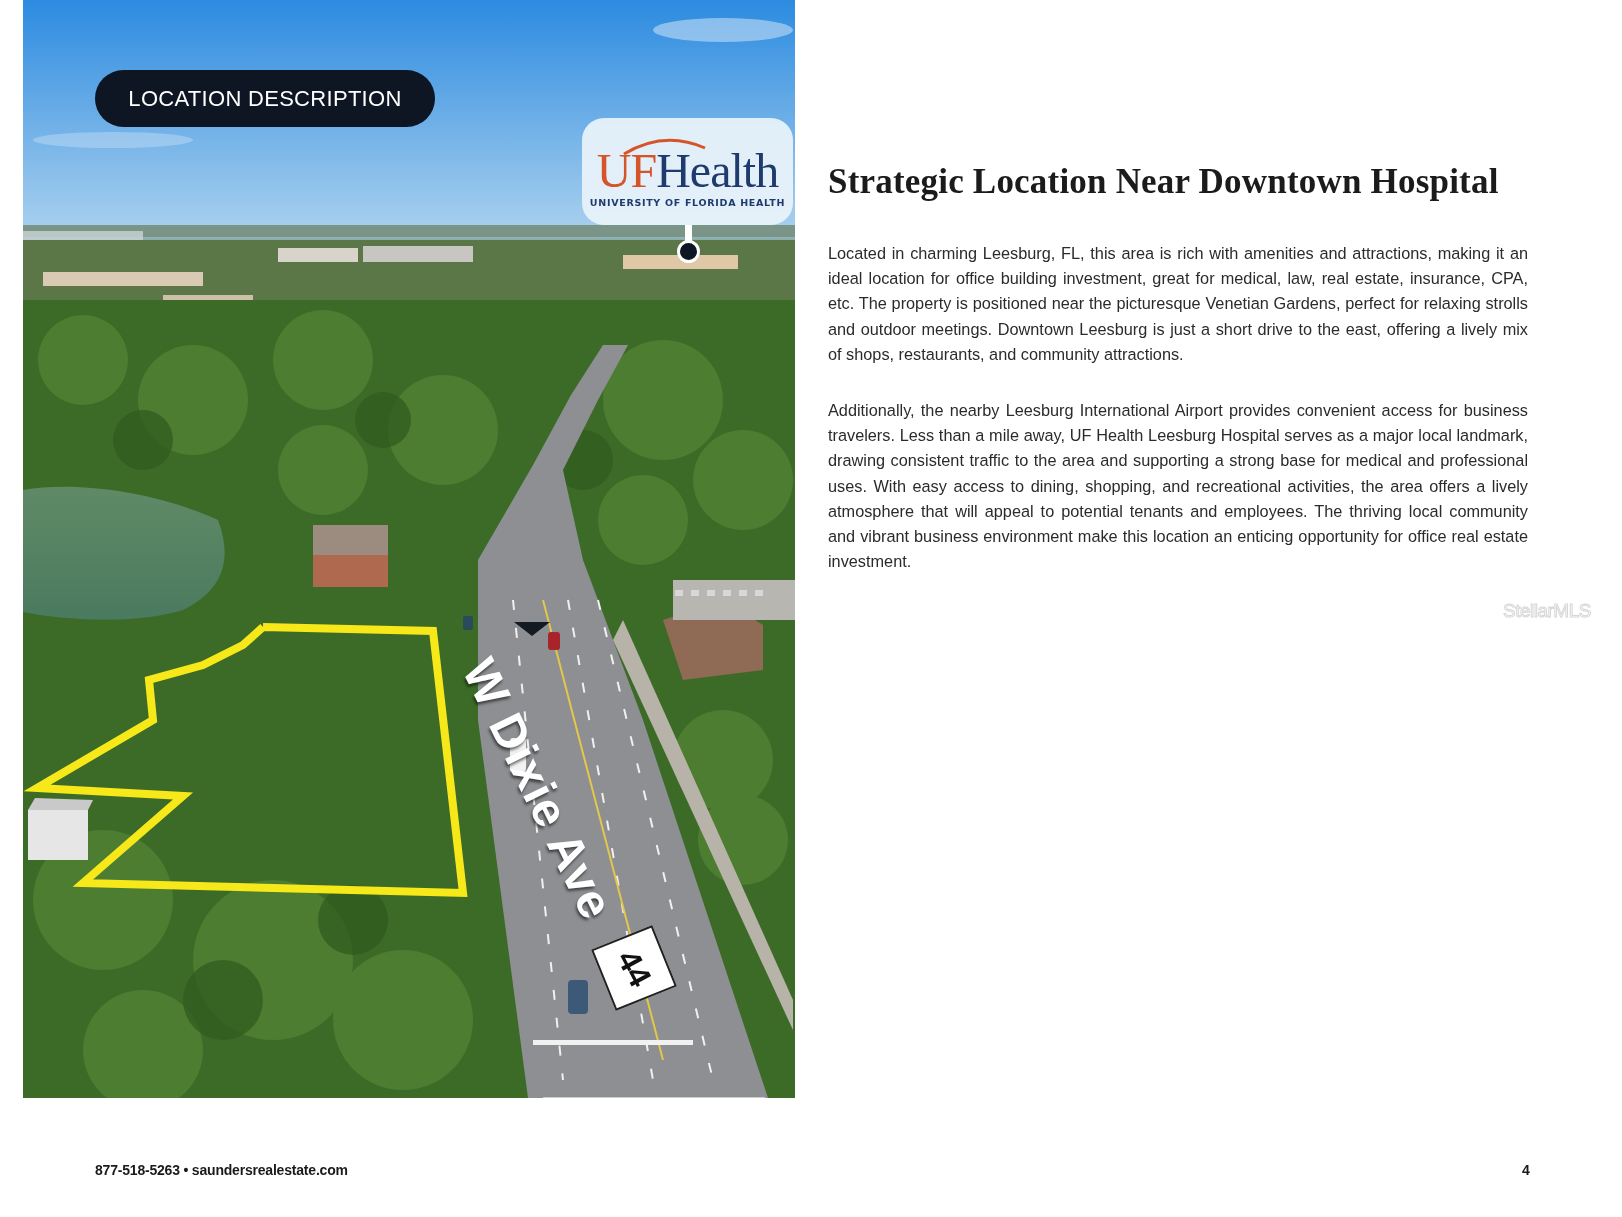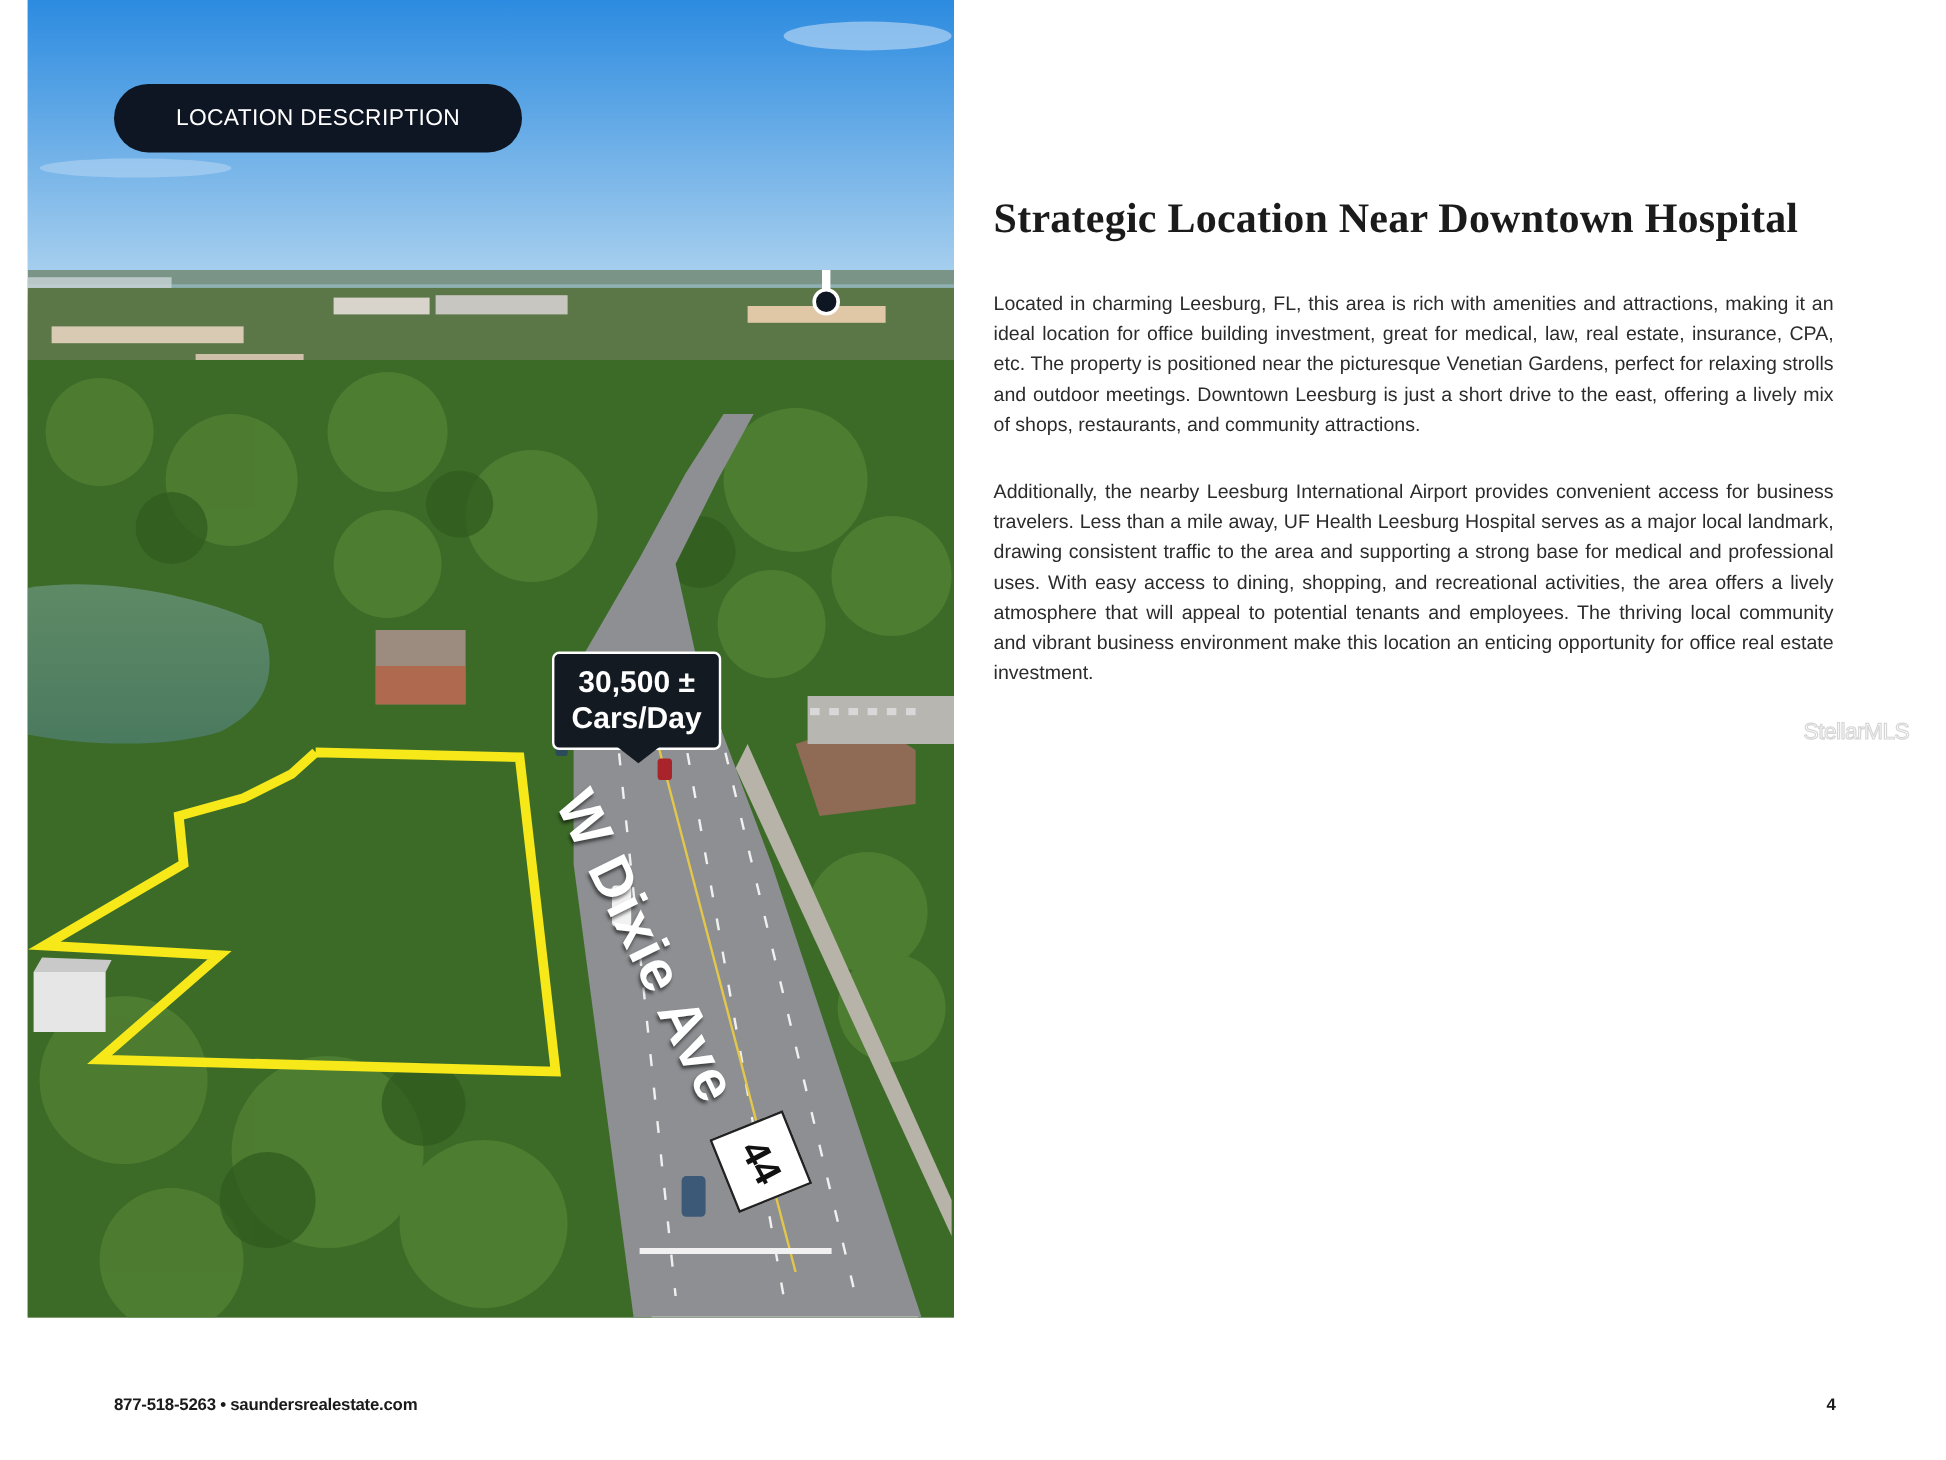--- a/index.html
+++ b/index.html
@@ -11,21 +11,21 @@
       position: absolute; left: 23px; top: 0; width: 772px; height: 1098px;
       overflow: hidden;
       background: linear-gradient(180deg, #2f8fe0 0%, #5aa9ec 12%, #8cc4f0 19%, #a9cfe6 21%, #6f8f7a 22.5%, #4d6f3c 25%, #3f6a2a 40%, #3a6526 100%);
     }
     .photo svg.scene { position: absolute; left: 0; top: 0; width: 772px; height: 1098px; }
 
     .pill {
       position: absolute; left: 72px; top: 70px; width: 340px; height: 57px;
       background: #0d1622; border-radius: 29px;
       display: flex; align-items: center; justify-content: center;
-      color: #ffffff; font-size: 19px; letter-spacing: 0.3px;
+      color: #ffffff; font-size: 22px; letter-spacing: 0.3px;
       font-family: "Liberation Sans", sans-serif;
     }
 
     .uf-bubble {
       position: absolute; left: 559px; top: 118px; width: 211px; height: 107px;
       background: rgba(233, 243, 250, 0.93); border-radius: 22px;
       display: flex; flex-direction: column; align-items: center; justify-content: center;
       padding-top: 6px;
     }
     .uf-arc { position: absolute; left: 40px; top: 16px; width: 85px; height: 22px; }
@@ -188,27 +188,30 @@
     <rect x="545" y="980" width="20" height="34" rx="4" fill="#3c5a78"></rect>
     <rect x="440" y="616" width="10" height="14" rx="2" fill="#2b4a5a"></rect>
 
     <polyline points="240,627 410,631 440,893 60,883 160,796 14,788 130,720 126,680 180,665 220,645 240,627" fill="none" stroke="#f7e81a" stroke-width="8" stroke-linejoin="miter"></polyline>
   </svg>
 
   <div class="pill">
     <span>LOCATION DESCRIPTION</span>
   </div>
 
+  <div class="uf-bubble">
+    <svg class="uf-arc" viewBox="0 0 85 22">
+      <path d="M2 20 Q 42 -4 83 14" fill="none" stroke="#d4552a" stroke-width="3"></path>
+    </svg>
+    <div class="uf-logo"><span class="uf">UF</span><span class="health">Health</span></div>
+    <div class="uf-sub">UNIVERSITY OF FLORIDA HEALTH</div>
+  </div>
   <div class="uf-stem"></div>
   <div class="uf-pin"></div>
 
-  <div class="traffic-badge">
-    <div>30,500 ±</div>
-    <div>Cars/Day</div>
-  </div>
   <div class="traffic-tail"></div>
 
   <div class="street-label">W Dixie Ave</div>
 
   <div class="route-shield">
     <span>44</span>
   </div>
 </div>
 
 <h1 class="heading">Strategic Location Near Downtown Hospital</h1>

